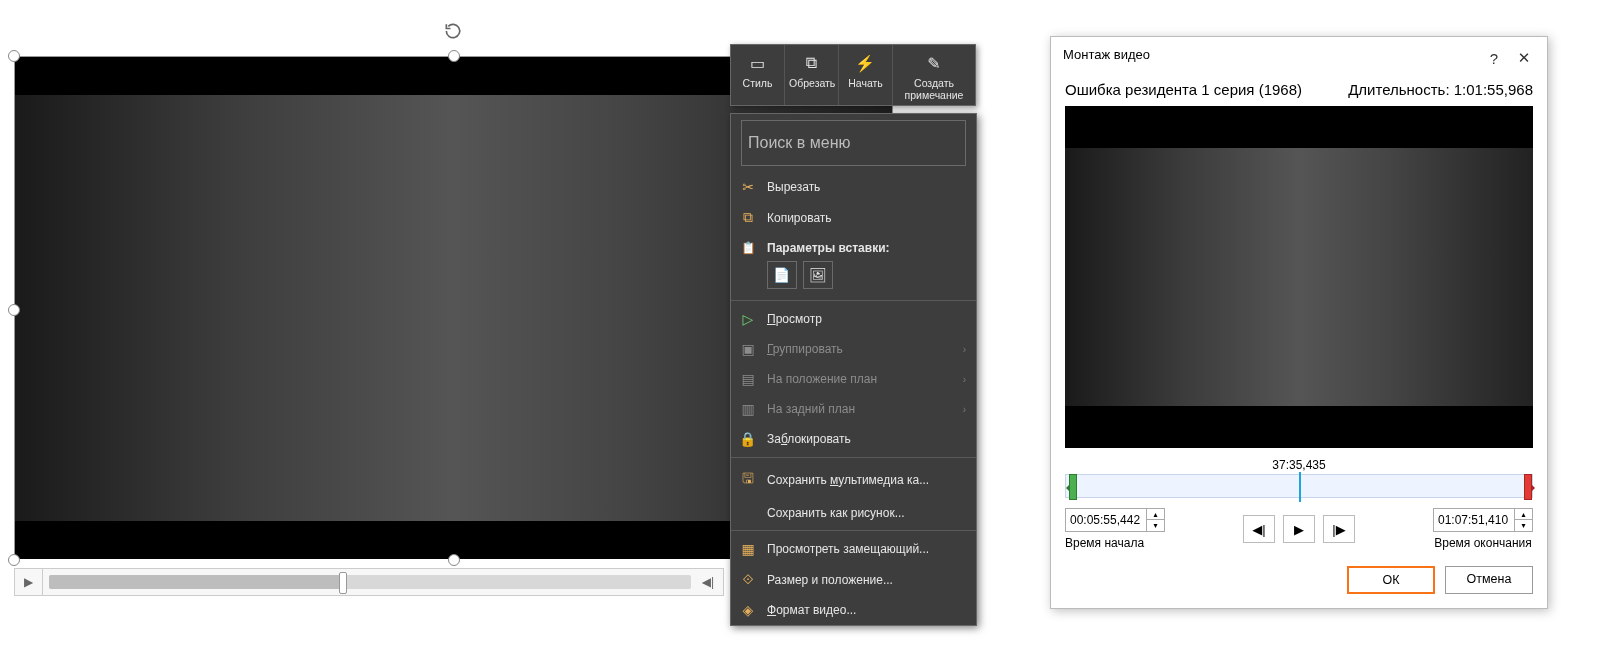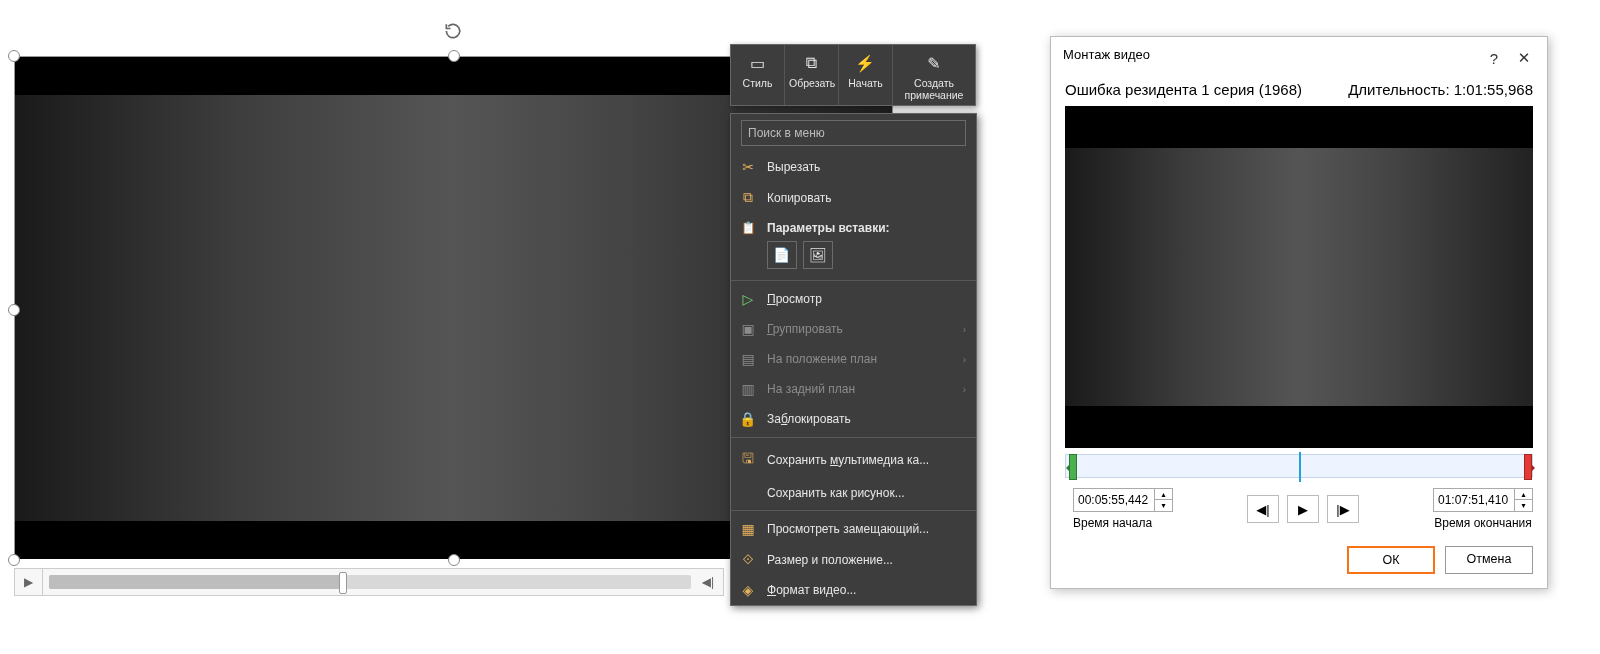--- a/index.html
+++ b/index.html
@@ -31,21 +31,21 @@
   
   .mini-toolbar { position:absolute; left:730px; top:44px; background:#3d3d3d; border:1px solid #666; color:#e6e6e6; display:flex; box-shadow:2px 2px 6px rgba(0,0,0,.4); }
   .mini-toolbar .mt-item { width:54px; padding:6px 4px 4px; text-align:center; font-size:10.5px; border-right:1px solid #555; cursor:pointer; }
   .mini-toolbar .mt-item.wide { width:82px; }
   .mini-toolbar .mt-item:last-child{border-right:none;}
   .mini-toolbar .mt-icon { height:24px; display:flex; align-items:center; justify-content:center; margin-bottom:2px; font-size:16px; }
 
   
   .ctx-menu { position:absolute; left:730px; top:113px; width:247px; background:#3d3d3d; border:1px solid #666; color:#e6e6e6; box-shadow:2px 2px 8px rgba(0,0,0,.5); }
   .ctx-search { padding:6px 10px; }
-  .ctx-search input { width:100%; background:#3d3d3d; border:1px solid #6a6a6a; color:#fdba74; padding:5px 6px; font-size:12px; }
+  .ctx-search input { width:100%; background:#3d3d3d; border:1px solid #6a6a6a; color:#fdba74; padding:13px 6px; font-size:16px; }
   .ctx-search input::placeholder{color:#bbb;}
   .ctx-item { display:flex; align-items:center; padding:7px 10px 7px 8px; cursor:pointer; gap:10px; position:relative; }
   .ctx-item.disabled{color:#8c8c8c; cursor:default;}
   .ctx-item .ico { width:18px; text-align:center; font-size:14px; color:#e6b15c; }
   .ctx-item.disabled .ico{color:#8c8c8c;}
   .ctx-item .arrow { position:absolute; right:10px; color:#bbb; font-size:10px; }
   .ctx-item.disabled .arrow{color:#777;}
   .ctx-heading { padding:8px 10px 4px 36px; font-weight:600; }
   .ctx-heading-icon{position:absolute; margin-left:-26px; color:#e6b15c;}
   .ctx-paste-options { display:flex; gap:6px; padding:2px 10px 8px 36px; }
@@ -62,21 +62,21 @@
   .dlg-preview { margin:2px 14px 6px; height:342px; background:#000; }
   .dlg-preview .lb { height:42px; background:#000; }
   .dlg-preview .film { height:258px; background:linear-gradient(90deg,#1a1a1a,#3b3b3b 25%,#555 50%,#444 70%,#222); }
   .dlg-current { text-align:center; font-size:12px; padding-top:4px; }
   .dlg-slider { margin:2px 14px 0; height:24px; position:relative; background:#eef4ff; border:1px solid #c8d4ea; }
   .dlg-slider .mark-start{position:absolute;left:3px;top:-1px;width:8px;height:26px;background:#4caf50;border:1px solid #2d7a31;}
   .dlg-slider .mark-start::before{content:"";position:absolute;left:-4px;top:9px;width:0;height:0;border-top:4px solid transparent;border-bottom:4px solid transparent;border-right:4px solid #2d7a31;}
   .dlg-slider .mark-end{position:absolute;right:0;top:-1px;width:8px;height:26px;background:#e53935;border:1px solid #a02724;}
   .dlg-slider .mark-end::after{content:"";position:absolute;right:-4px;top:9px;width:0;height:0;border-top:4px solid transparent;border-bottom:4px solid transparent;border-left:4px solid #a02724;}
   .dlg-slider .cursor{position:absolute;left:50%;top:-3px;width:2px;height:30px;background:#1ea4d8;}
-  .dlg-row { display:flex; align-items:center; padding:10px 14px 2px;margin-left:8px; }
+  .dlg-row { display:flex; align-items:center; padding:10px 14px 2px; }
   .dlg-spin { display:flex; flex-direction:column; align-items:flex-start; }
   .dlg-spin .sp { display:flex; }
   .dlg-spin input { width:82px; border:1px solid #aaa; padding:3px 4px; font-size:12px; }
   .dlg-spin .updn { width:18px; border:1px solid #aaa; border-left:none; display:flex; flex-direction:column; }
   .dlg-spin .updn div{height:11px; display:flex;align-items:center;justify-content:center;font-size:8px;cursor:pointer;border-bottom:1px solid #aaa;}
   .dlg-spin .updn div:last-child{border-bottom:none;}
   .dlg-spin .lbl { font-size:12px; margin-top:4px; }
   .dlg-transport { display:flex; gap:8px; }
   .dlg-transport .tbtn { width:32px; height:28px; border:1px solid #bbb; display:flex; align-items:center; justify-content:center; font-size:13px; cursor:pointer; }
   .dlg-footer { display:flex; justify-content:flex-end; gap:10px; padding:14px 14px 14px; border-top:none; }
@@ -212,20 +212,21 @@
     <div>
       <span>Длительность:</span>
       <span>1:01:55,968</span>
     </div>
   </div>
   <div class="dlg-preview">
     <div class="lb"></div>
     <div class="film"></div>
     <div class="lb"></div>
   </div>
+  <div class="dlg-current">37:35,435</div>
   <div class="dlg-slider">
     <div class="mark-start"></div>
     <div class="cursor"></div>
     <div class="mark-end"></div>
   </div>
   <div class="dlg-row">
     <div class="dlg-spin">
       <div class="sp">
         <input type="text" value="00:05:55,442" style="">
         <div class="updn">

